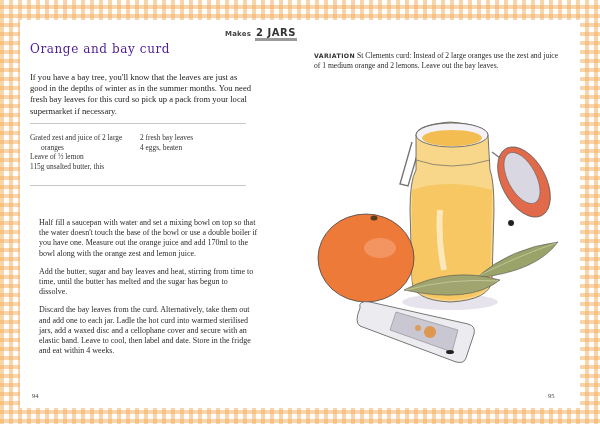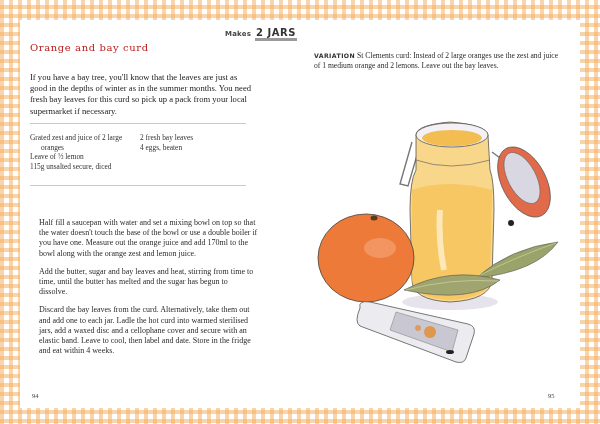--- a/index.html
+++ b/index.html
@@ -20,21 +20,21 @@
     .makes {
       position:absolute; left:205px; top:7px; font-family:"DejaVu Sans", sans-serif;
       font-size:7px; font-weight:bold; color:#444; letter-spacing:0.2px;
     }
     .makes .qty {
       font-size:10px; font-weight:bold; margin-left:4px; letter-spacing:0.5px;
       border-bottom:3px solid #9a9a9a; padding:0 1px 0 1px; color:#333;
     }
     .title {
       position:absolute; left:10px; top:22px; font-family:"DejaVu Serif", serif;
-      font-size:10px; letter-spacing:0.6px; color:#b91c1c; font-weight:normal; margin:0;
+      font-size:12px; letter-spacing:0.6px; color:#4c1d95; font-weight:normal; margin:0;
     }
     .intro {
       position:absolute; left:10px; top:52px; width:222px;
       font-size:8.6px; line-height:11.2px; font-weight:normal; color:#222; margin:0;
     }
     .rule {
       position:absolute; left:10px; width:216px; height:0; border-top:1px solid #c8c8c8;
     }
     .ingredients {
       position:absolute; left:10px; top:113px; width:220px;
@@ -74,21 +74,21 @@
 
   <p class="intro">If you have a bay tree, you'll know that the leaves are just as good in the depths of winter as in the summer months. You need fresh bay leaves for this curd so pick up a pack from your local supermarket if necessary.</p>
 
   <div class="rule" style="top:103px;"></div>
 
   <div class="ingredients">
     <div class="col1">
       <div>Grated zest and juice of 2 large</div>
       <div class="indent">oranges</div>
       <div>Leave of ½ lemon</div>
-      <div>115g unsalted secure, diced</div>
+      <div>115g unsalted butter, this</div>
     </div>
     <div class="col2">
       <div>2 fresh bay leaves</div>
       <div>4 eggs, beaten</div>
     </div>
   </div>
 
   <div class="rule" style="top:165px;"></div>
 
   <div class="method">

